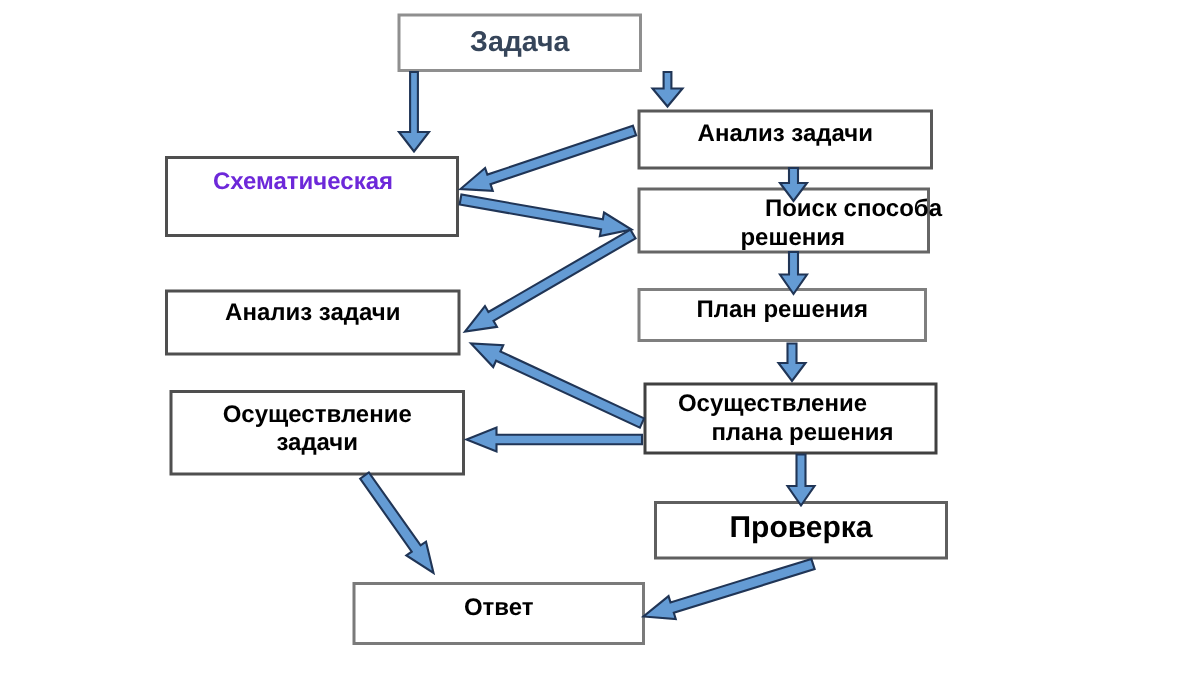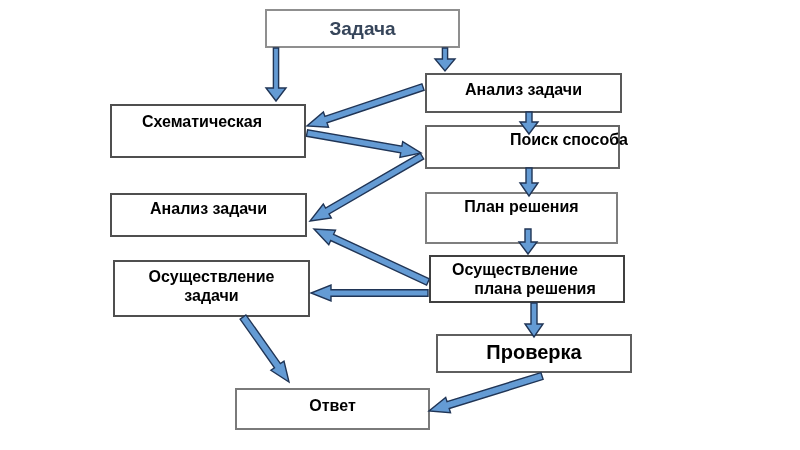--- a/index.html
+++ b/index.html
@@ -43,33 +43,34 @@
       <polygon points="526,112 526,122 520,122 529,134 538,122 532,122 532,112" fill="#649BD4" stroke="#203556" stroke-width="1.4" stroke-linejoin="miter"></polygon>
       <polygon points="526,168 526,183 520,183 529,196 538,183 532,183 532,168" fill="#649BD4" stroke="#203556" stroke-width="1.4" stroke-linejoin="miter"></polygon>
       <polygon points="420.3,153.1 325.6,208 323.3,204 310,221 331.3,217.9 329,213.9 423.7,158.9" fill="#649BD4" stroke="#203556" stroke-width="1.4" stroke-linejoin="miter"></polygon>
       <polygon points="525,229 525,242 519,242 528,254 537,242 531,242 531,229" fill="#649BD4" stroke="#203556" stroke-width="1.4" stroke-linejoin="miter"></polygon>
       <polygon points="429.4,278.9 333.6,234.3 335.5,230.2 314,229 328.8,244.7 330.7,240.5 426.6,285.1" fill="#649BD4" stroke="#203556" stroke-width="1.4" stroke-linejoin="miter"></polygon>
       <polygon points="428,289.8 331,289.8 331,285 311,293 331,301 331,296.2 428,296.2" fill="#649BD4" stroke="#203556" stroke-width="1.4" stroke-linejoin="miter"></polygon>
       <polygon points="531,303 531,324 525,324 534,337 543,324 537,324 537,303" fill="#649BD4" stroke="#203556" stroke-width="1.4" stroke-linejoin="miter"></polygon>
       <polygon points="540.9,372.6 447,401.6 445.7,397.4 429,411 450.5,412.7 449.2,408.5 543.1,379.4" fill="#649BD4" stroke="#203556" stroke-width="1.4" stroke-linejoin="miter"></polygon>
       <polygon points="240.1,319.1 274.5,367.8 270.9,370.3 289,382 284,361.1 280.4,363.6 245.9,314.9" fill="#649BD4" stroke="#203556" stroke-width="1.4" stroke-linejoin="miter"></polygon>
     </svg>
-<div class="node" style="left: 265px; top: 9px; width: 195px; height: 39px; padding-top: 7px; font-size: 19px; color: rgb(54, 69, 90); border-color: rgb(143, 143, 143);">
+<div class="node" style="left: 265px; top: 9px; width: 163px; height: 39px; padding-top: 7px; font-size: 19px; color: rgb(54, 69, 90); border-color: rgb(143, 143, 143);">
       <span class="node-line">Задача</span>
     </div>
     <div class="node" style="left: 425px; top: 73px; width: 197px; height: 40px; padding-top: 5px; font-size: 16px; color: rgb(0, 0, 0); border-color: rgb(89, 89, 89);">
       <span class="node-line">Анализ задачи</span>
     </div>
-    <div class="node" style="left: 110px; top: 104px; width: 196px; height: 54px; padding-top: 6px; font-size: 16px; color: #000000; border-color: rgb(79, 79, 79);">
+    <div class="node" style="left: 110px; top: 104px; width: 196px; height: 54px; padding-top: 6px; font-size: 16px; color: #6d28d9; border-color: rgb(79, 79, 79);">
       <span class="node-line" style="transform: translateX(-6px);">Схематическая</span>
     </div>
     <div class="node" style="left: 425px; top: 125px; width: 195px; height: 44px; padding-top: 3px; font-size: 16px; color: rgb(0, 0, 0); border-color: rgb(102, 102, 102);">
       <span class="node-line" style="transform: translateX(10px); text-align: right;">Поиск способа</span>
+      <span class="node-line" style="transform: translateX(6px);">решения</span>
     </div>
-    <div class="node" style="left: 425px; top: 192px; width: 193px; height: 52px; padding-top: 3px; font-size: 16px; color: rgb(0, 0, 0); border-color: rgb(127, 127, 127);">
+    <div class="node" style="left: 425px; top: 192px; width: 193px; height: 36px; padding-top: 3px; font-size: 16px; color: rgb(0, 0, 0); border-color: rgb(127, 127, 127);">
       <span class="node-line">План решения</span>
     </div>
     <div class="node" style="left: 110px; top: 193px; width: 197px; height: 44px; padding-top: 4px; font-size: 16px; color: rgb(0, 0, 0); border-color: rgb(79, 79, 79);">
       <span class="node-line">Анализ задачи</span>
     </div>
     <div class="node" style="left: 429px; top: 255px; width: 196px; height: 48px; padding-top: 3px; font-size: 16px; color: rgb(0, 0, 0); border-color: rgb(64, 64, 64);">
       <span class="node-line" style="transform: translateX(-12px);">Осуществление</span>
       <span class="node-line" style="transform: translateX(8px);">плана решения</span>
     </div>
     <div class="node" style="left: 113px; top: 260px; width: 197px; height: 57px; padding-top: 5px; font-size: 16px; color: rgb(0, 0, 0); border-color: rgb(79, 79, 79);">

